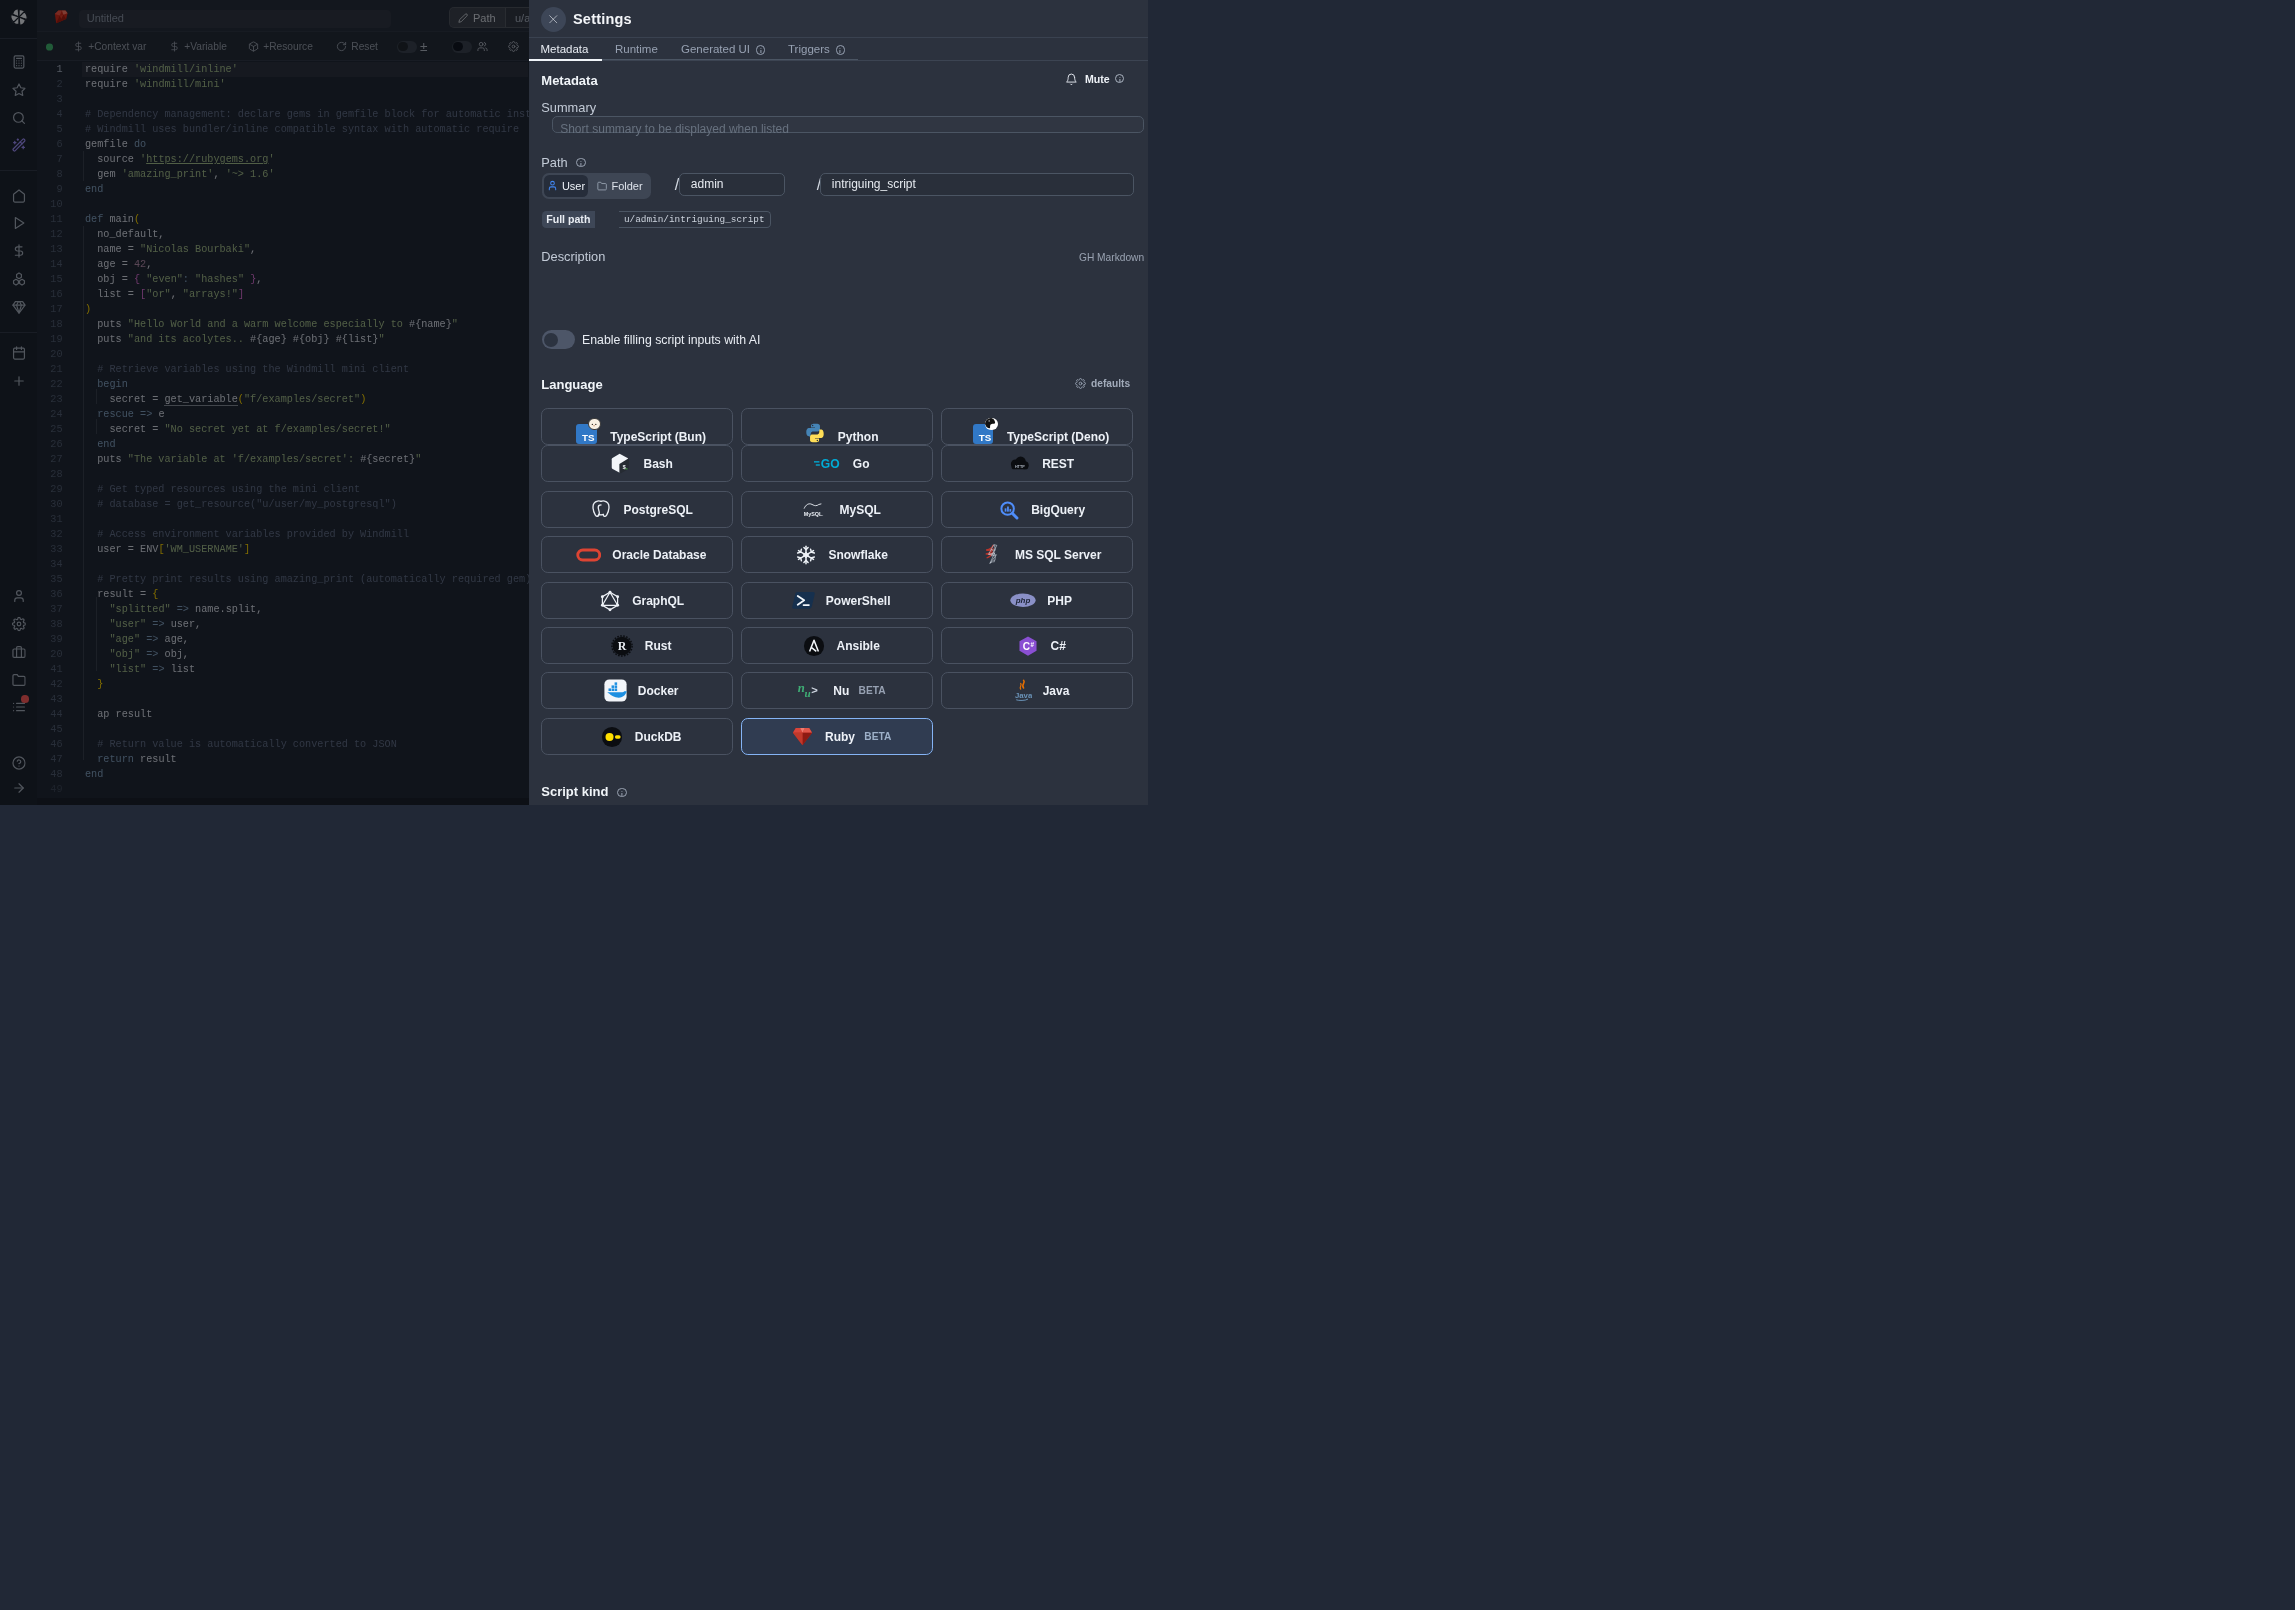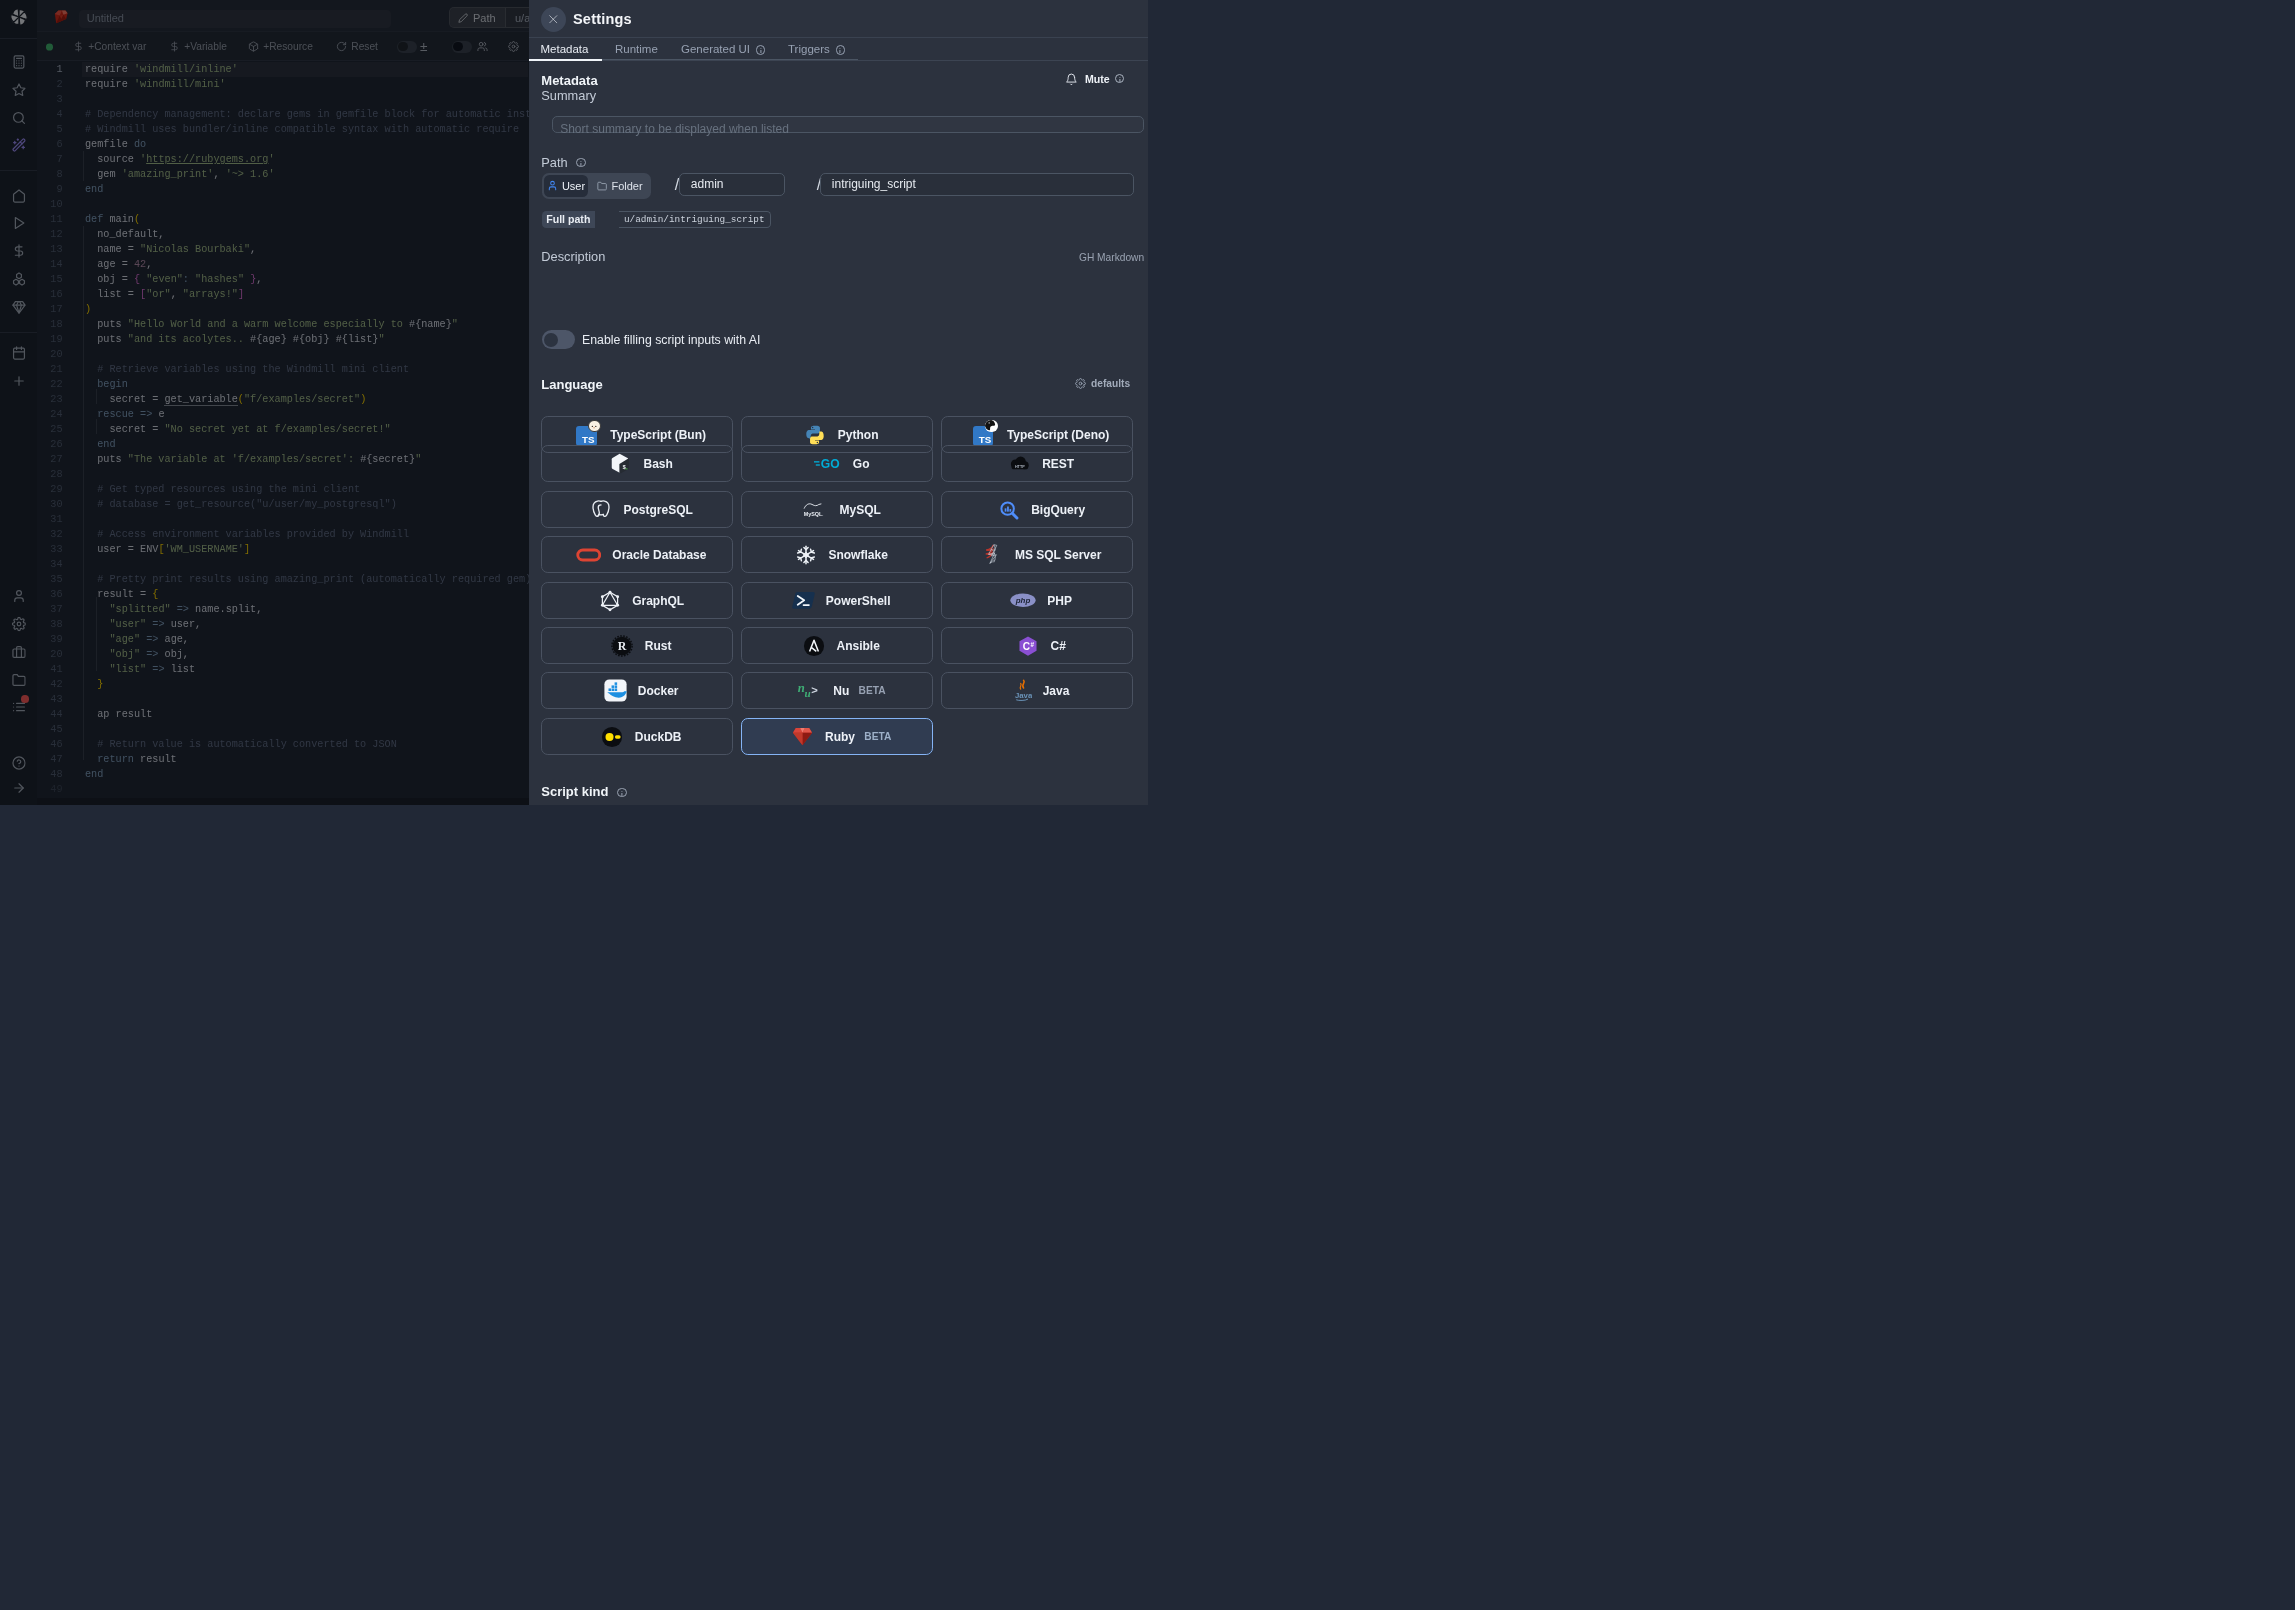--- a/index.html
+++ b/index.html
@@ -63,21 +63,21 @@
   #fpval { position:absolute; left:53px; top:0; width:152px; height:16.6px; border:0.9px solid #4b5563; border-left:none; border-radius:0 4.3px 4.3px 0; font-family:"Liberation Mono",monospace; font-size:9.4px; color:#ccd3dd; line-height:15.3px; text-align:center; box-sizing:border-box;margin-left:24px; }
   #desc { position:absolute; left:12.8px; top:264px; width:592px; height:46px; border:0.9px solid #4b5563; border-radius:5.1px; background:rgba(255,255,255,0.022); }
   #aitoggle { position:absolute; left:12.6px; top:330px; width:33px; height:19px; border-radius:9.6px; background:#4d5668; }
   #aitoggle .knob { position:absolute; left:2.6px; top:2.6px; width:14px; height:14px; border-radius:50%; background:#2c3340; }
   #grid { position:absolute; left:12.3px; top:400px; width:593px; }
   .lbtn { position:absolute; width:192px; height:37px; border:0.9px solid #4a5261; border-radius:6.8px; display:flex; align-items:center; justify-content:center; gap:11px; font-size:12px; font-weight:bold; color:#edf1f7; padding-left:7.7px; box-sizing:border-box; }
   .lbtn .beta { font-size:10.2px; color:#97a1b2; font-weight:bold; margin-left:-1.7px; }
   .lbtn.sel { border:1.7px solid #85b4f5; background:#303c51; }
   .licon { width:23px; height:23px; position:relative; flex:none; display:flex; align-items:center; justify-content:center; }
   .c1 { left:0; } .c2 { left:200px; } .c3 { left:400px; }
-  .r1 { top:16px; } .r2 { top:45px; } .r3 { top:91px; } .r4 { top:136px; } .r5 { top:182px; } .r6 { top:227px; } .r7 { top:272px; } .r8 { top:318px; }
+  .r1 { top:8px;align-items:flex-end; } .r2 { top:45px; } .r3 { top:91px; } .r4 { top:136px; } .r5 { top:182px; } .r6 { top:227px; } .r7 { top:272px; } .r8 { top:318px; }
   .tssq { position:absolute; left:0; bottom:0; width:20.4px; height:20.4px; background:#3178c6; border-radius:3px; color:#fff; }
   .tssq:after { content:"TS"; position:absolute; right:2.1px; bottom:1.7px; font-size:9.8px; line-height:9.8px; font-weight:bold; }
   .bunc { position:absolute; right:-1.7px; top:-3.4px; width:12.8px; height:12.8px; border-radius:50%; background:#f9f1e4; border:0.9px solid #3a3a3a; box-sizing:border-box; }
   .denoc { position:absolute; right:-1.7px; top:-3.4px; width:12.8px; height:12.8px; border-radius:50%; background:#fff; overflow:hidden; }
 </style>
 </head>
 <body>
 <div id="app">
   <div id="sidebar">
     <svg class="sic" style="top:17px;color:#e8ecf2;stroke-width:0;fill:#e8ecf2" width="20.4" height="20.4" viewBox="0 0 24 24">
@@ -394,21 +394,21 @@
       <div id="tabline-f"></div>
     <div class="h2" style="left:12.3px;top:73px">Metadata</div>
     <div style="position:absolute;left:536px;top:73px;color:#e4e8ef">
         <svg class="ic" style="stroke-width:1.8" width="12.8" height="12.8" viewBox="0 0 24 24">
           <path d="M18 8A6 6 0 0 0 6 8c0 7-3 9-3 9h18s-3-2-3-9"></path>
           <path d="M13.73 21a2 2 0 0 1-3.46 0"></path>
         </svg>
       </div>
     <div style="position:absolute;left:556px;top:73px;font-size:10.6px;font-weight:bold;color:#eef2f7">Mute</div>
     <div class="iinfo" style="position:absolute;left:586px;top:74px;color:#aab3c0"></div>
-    <div class="lbl" style="left:12.3px;top:88px">Summary</div>
+    <div class="lbl" style="left:12.3px;top:100px">Summary</div>
     <div class="inp" style="left:23px;top:116px;width:592px;height:17px">
         <span class="ph" style="position:absolute;left:7.2px;top:4.7px">Short summary to be displayed when listed</span>
       </div>
     <div class="lbl" style="left:12.3px;top:155px">Path <span class="iinfo" style="margin-left:5.1px;color:#9aa3b2;margin-bottom:2.6px"></span></div>
     <div id="pathrow">
       <div id="segtoggle">
         <div id="seguser"><svg class="ic" style="color:#4186f2;stroke-width:2.2" width="11" height="11" viewBox="0 0 24 24">
               <path d="M19 21v-2a4 4 0 0 0-4-4H9a4 4 0 0 0-4 4v2"></path>
               <circle cx="12" cy="7" r="4"></circle>
             </svg>User</div>

